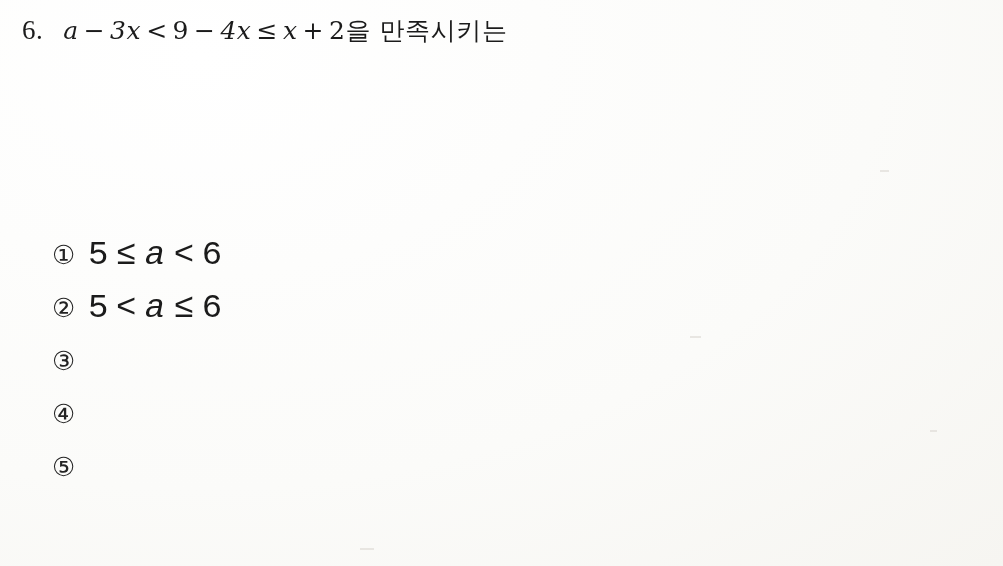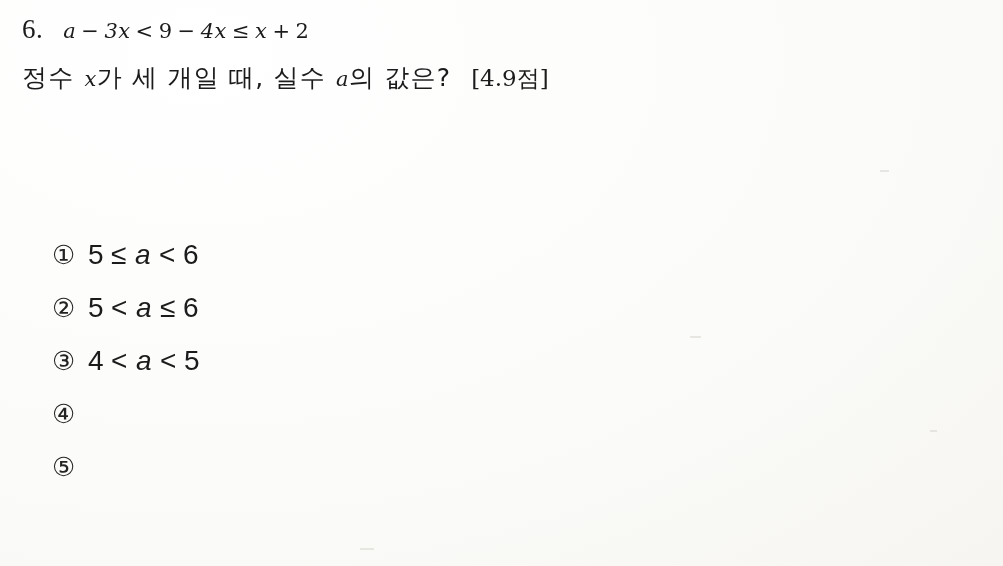--- a/index.html
+++ b/index.html
@@ -54,21 +54,21 @@
   .kor {
     font-family: "DejaVu Sans", sans-serif;
     font-size: 25px;
     letter-spacing: .6px;
   }
   .kor.tight { letter-spacing: 1.2px; }
 
   
   .math {
     font-family: "DejaVu Serif", serif;
-    font-size: 21px;
+    font-size: 25px;
     font-style: italic;
     letter-spacing: .5px;
   }
   .math .op,
   .math .num {
     font-style: normal;
   }
   .math .op { padding: 0 5px; }
   .mathspace { display: inline-block; width: 10px; }
 
@@ -91,22 +91,22 @@
   }
   .circled {
     font-family: "DejaVu Sans", sans-serif;
     font-size: 26px;
     line-height: 1;
     width: 36px;
     display: inline-block;
     color: #232323;
   }
   .choice-math {
-    font-family: Liberation Sans, sans-serif;
-    font-size: 28px;
+    font-family: Liberation Mono, monospace;
+    font-size: 34px;
     font-style: italic;
     letter-spacing: .5px;
   }
   .choice-math .num,
   .choice-math .rel { font-style: normal; }
   .choice-math .rel { padding: 0 7px; }
   .choice-math .var { padding: 0 1px; }
 </style>
 </head>
 <body>
@@ -121,52 +121,40 @@
 <div class="content">
 
   <div class="stem">
 
     <div class="stem-line l1">
       <span class="qnum">6.</span>
       <span class="mathspace"></span>
       <span class="math">
         <span>a</span><span class="op">−</span><span>3x</span><span class="op">&lt;</span><span class="num">9</span><span class="op">−</span><span>4x</span><span class="op">≤</span><span>x</span><span class="op">+</span><span class="num">2</span>
       </span>
+      <span class="kor">을 만족시키는</span>
     </div>
 
-    <div class="stem-line l2">
-      <span class="kor tight">정수</span>
-      <span class="mathspace"></span>
-      <span class="math">x</span>
-      <span class="kor tight">가 세 개일 때, 실수</span>
-      <span class="mathspace"></span>
-      <span class="math">a</span>
-      <span class="kor tight">의 값은?</span>
-      <span class="mathspace"></span>
-      <span class="mathspace"></span>
-      <span class="points">[4.9점]</span>
-    </div>
 
   </div>
 
   <div class="choices">
 
     <div class="choice">
       <span class="circled">①</span>
       <span class="choice-math"><span class="num">5</span><span class="rel">≤</span><span class="var">a</span><span class="rel">&lt;</span><span class="num">6</span></span>
     </div>
 
     <div class="choice">
       <span class="circled">②</span>
       <span class="choice-math"><span class="num">5</span><span class="rel">&lt;</span><span class="var">a</span><span class="rel">≤</span><span class="num">6</span></span>
     </div>
 
     <div class="choice">
       <span class="circled">③</span>
-      <span class="choice-math"><span class="num">4</span><span class="rel">&lt;</span><span class="var">a</span><span class="rel">&lt;</span><span class="num">5</span></span>
     </div>
 
     <div class="choice">
       <span class="circled">④</span>
     </div>
 
     <div class="choice">
       <span class="circled">⑤</span>
     </div>
 

